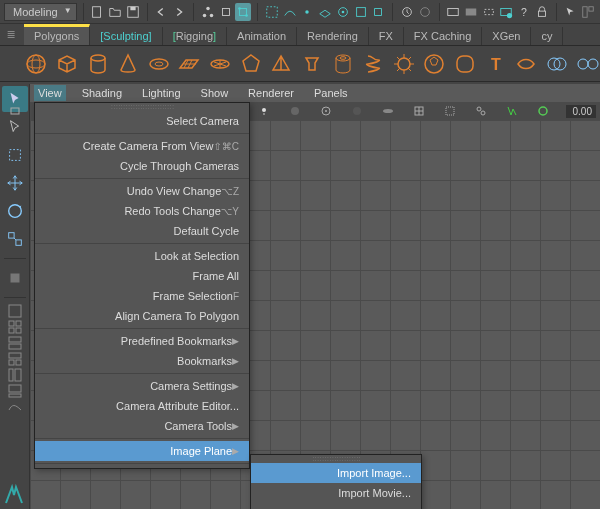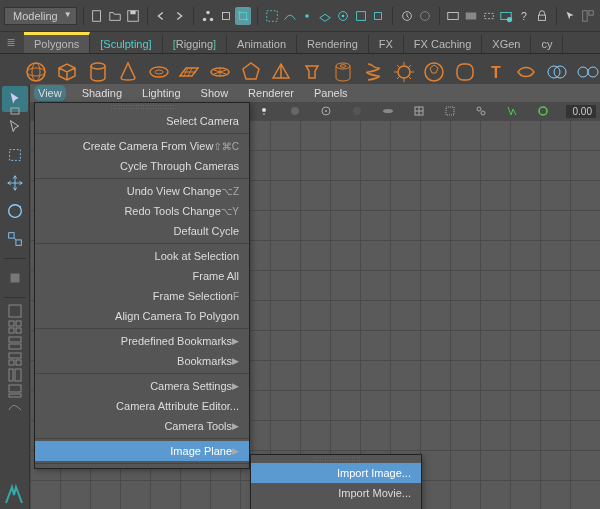--- a/index.html
+++ b/index.html
@@ -1,19 +1,19 @@
 <!DOCTYPE html>
 <html><head>
 <meta charset="utf-8">
 <style>
 * { margin: 0; padding: 0; box-sizing: border-box; font-family: Arial, sans-serif; }
 body { background: #444444; color: #ccc; font-size: 11px; width: 600px; height: 509px; overflow: hidden; position: relative; }
 
 
-.top-bar { height: 32px; background: #444; display: flex; align-items: center; padding: 0 4px; gap: 2px; border-bottom: 1px solid #333; }
+.top-bar { height: 24px; background: #444; display: flex; align-items: center; padding: 0 4px; gap: 2px; border-bottom: 1px solid #333; }
 .workspace-select { background: #5a5a5a; color: #ccc; border: 1px solid #333; padding: 2px 18px 2px 8px; position: relative; font-size: 11px; }
 .workspace-select::after { content: "▼"; position: absolute; right: 4px; font-size: 8px; }
 .tb-sep { width: 1px; height: 18px; background: #333; margin: 0 4px; }
 .tb-icon { width: 18px; height: 18px; display: flex; align-items: center; justify-content: center; color: #aaa; cursor: pointer; }
 .tb-icon.cyan { color: #4dd0d0; }
 .tb-icon.active { background: #5a9aa0; border-radius: 2px; }
 .tb-icon svg { width: 14px; height: 14px; }
 
 
 .shelf-tabs { height: 22px; background: #444; display: flex; align-items: flex-end; padding-left: 24px; gap: 0; border-bottom: 1px solid #2a2a2a; }
@@ -37,21 +37,21 @@
 .tool-btn.active { background: #3a7a85; }
 .tool-btn svg { width: 18px; height: 18px; }
 .tool-sep { width: 22px; height: 1px; background: #333; margin: 4px 0; }
 .tool-small { width: 14px; height: 14px; }
 
 
 .viewport-wrap { position: absolute; left: 30px; top: 84px; right: 0; bottom: 0; background: #444; }
 
 
 .panel-menu { height: 18px; background: #5a5a5a; display: flex; align-items: center; padding: 0 4px; gap: 12px; font-size: 11px; }
-.panel-menu-item { color: #ddd; cursor: pointer; padding: 2px 4px; border-radius: 6px; }
+.panel-menu-item { color: #ddd; cursor: pointer; padding: 2px 4px; }
 .panel-menu-item.open { background: #4a7a85; }
 
 
 .panel-tb { height: 18px; background: #4a4a4a; display: flex; align-items: center; padding: 0 4px; gap: 3px; position: relative; }
 .panel-tb-right { position: absolute; right: 4px; display: flex; align-items: center; gap: 16px; }
 .ptb-icon { width: 15px; height: 15px; display: flex; align-items: center; justify-content: center; }
 .ptb-icon svg { width: 12px; height: 12px; }
 .ptb-num { background: #333; color: #ccc; padding: 1px 4px; font-size: 10px; min-width: 30px; text-align: right; }
 .ptb-handle { color: #666; letter-spacing: -2px; font-size: 10px; }
 

